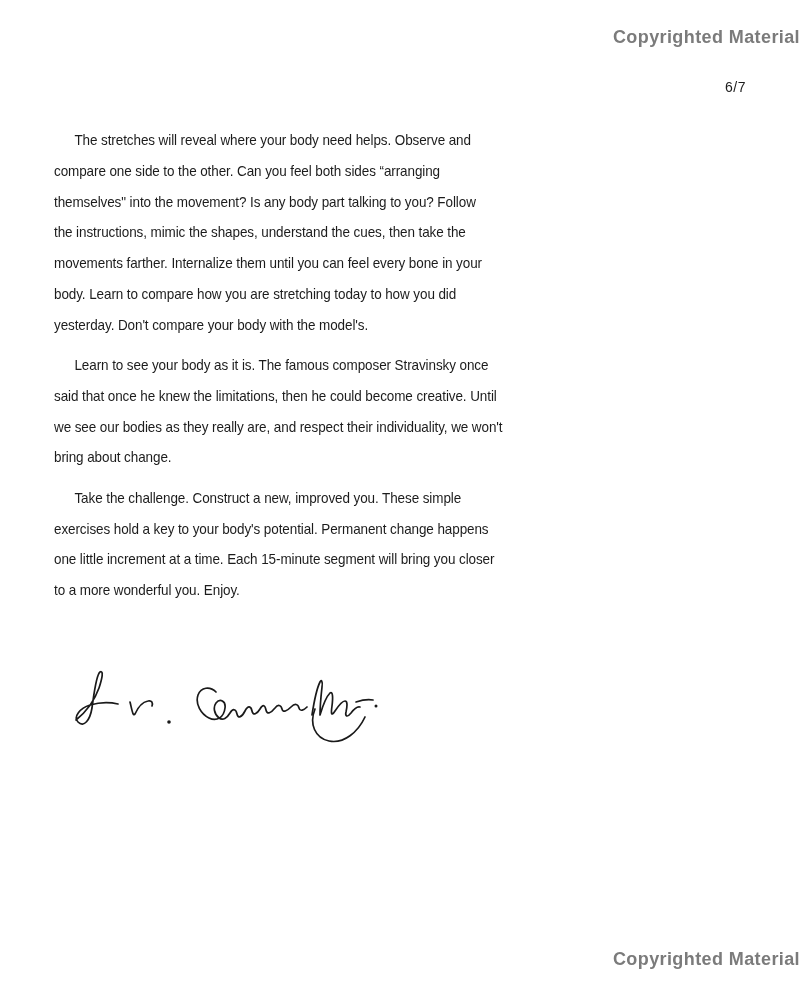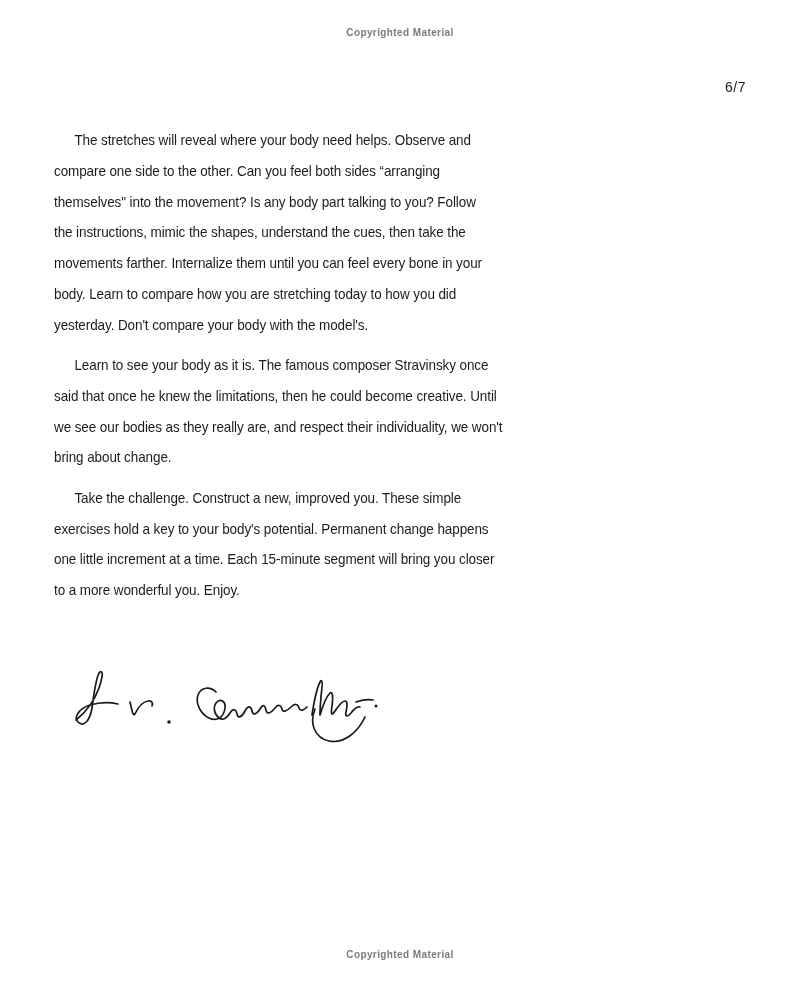--- a/index.html
+++ b/index.html
@@ -16,22 +16,22 @@
   .page {
     position: relative;
     width: 800px;
     height: 993px;
     background: var(--background, #ffffff);
   }
   .copyright {
     position: absolute;
     left: 0;
     width: 100%;
-    text-align: center;
-    font-size: 10px;
+    text-align: right;
+    font-size: 18px;
     font-weight: 700;
     letter-spacing: 0.4px;
     color: var(--copyright-gray, #7b7b7b);
   }
   .copyright.top { top: 27px; }
   .copyright.bottom { top: 949px; }
   .page-indicator {
     position: absolute;
     top: 35px;
     right: 54px;

